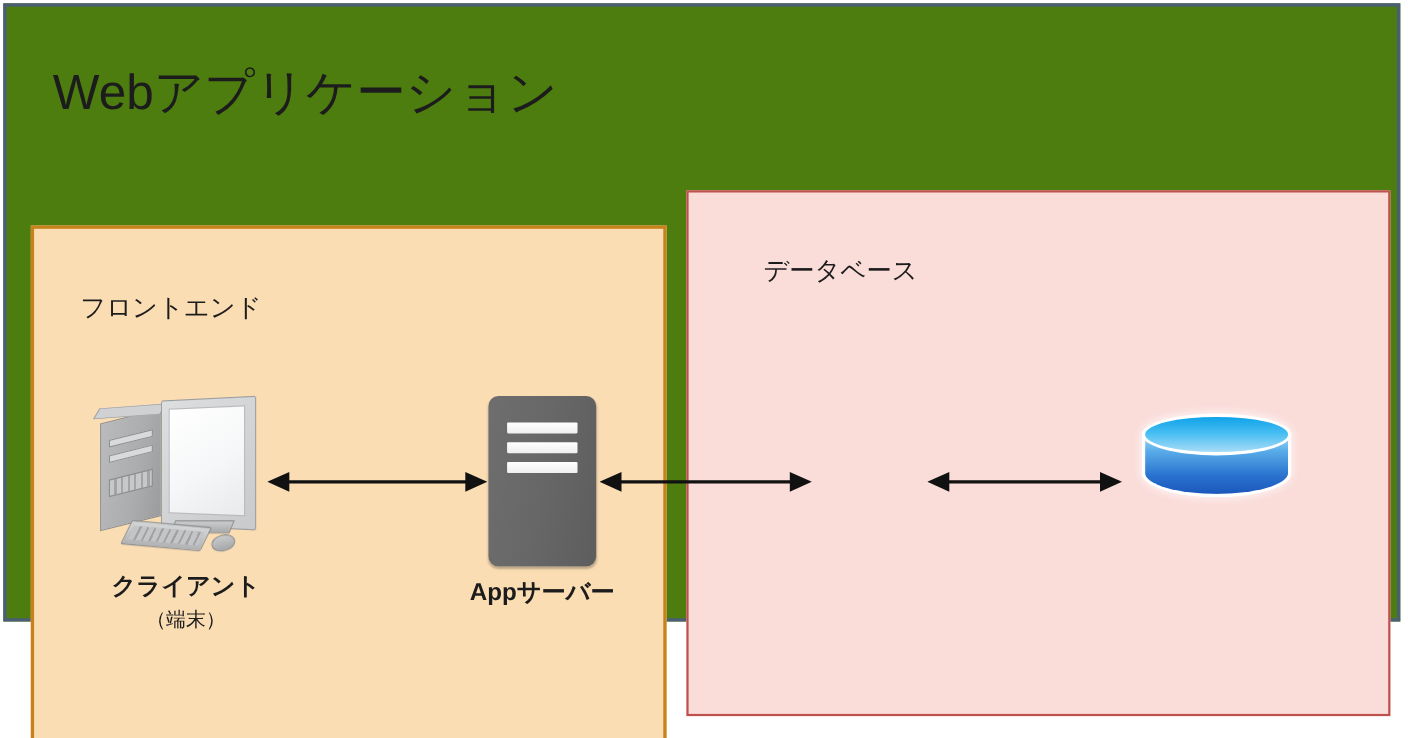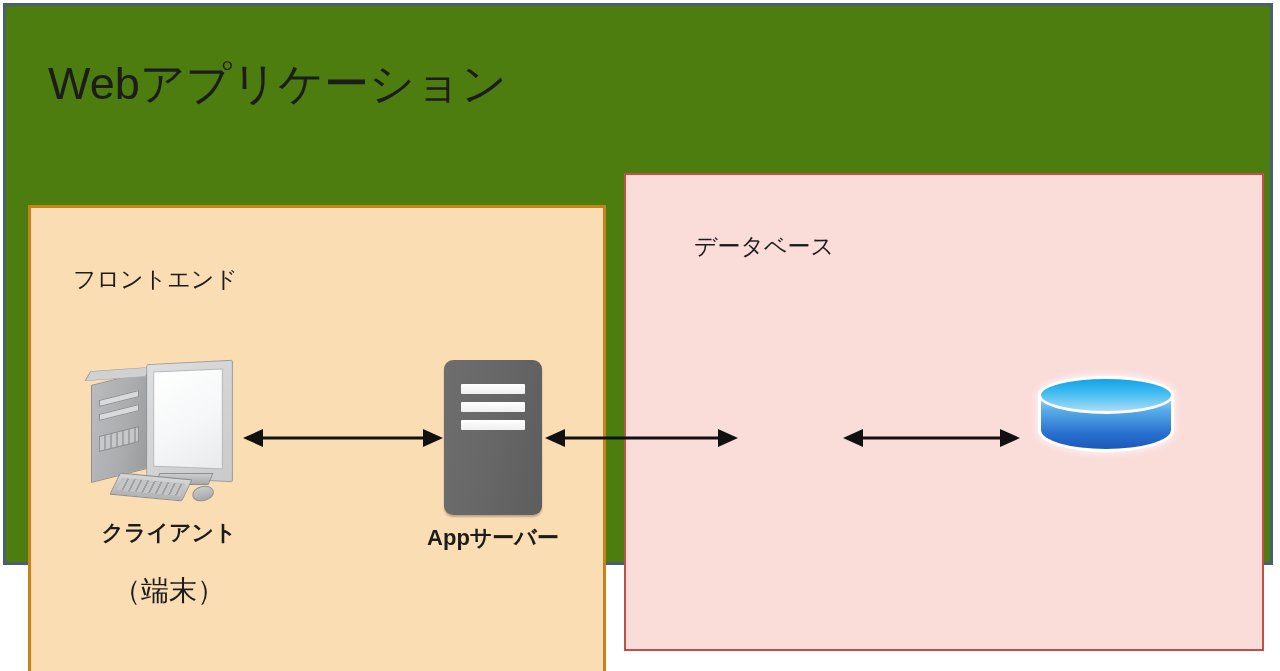--- a/index.html
+++ b/index.html
@@ -89,25 +89,24 @@
     width: 200px;
   }
   .node-label {
     font-size: 22px;
     line-height: 30px;
     color: #1c1c1c;
     white-space: nowrap;
     font-weight: bold;
   }
   .node-label-sub {
-    font-size: 28px;
+    font-size: 18px;
     line-height: 30px;
     color: #1c1c1c;
     white-space: nowrap;
-    margin-top: 28px;
   }
 
   
   .client-node { left: 63px; top: 352px; }
   .client-node .node-art { height: 160px; }
 
   .pc-tower {
     position: absolute;
     left: 22px;
     top: 20px;

